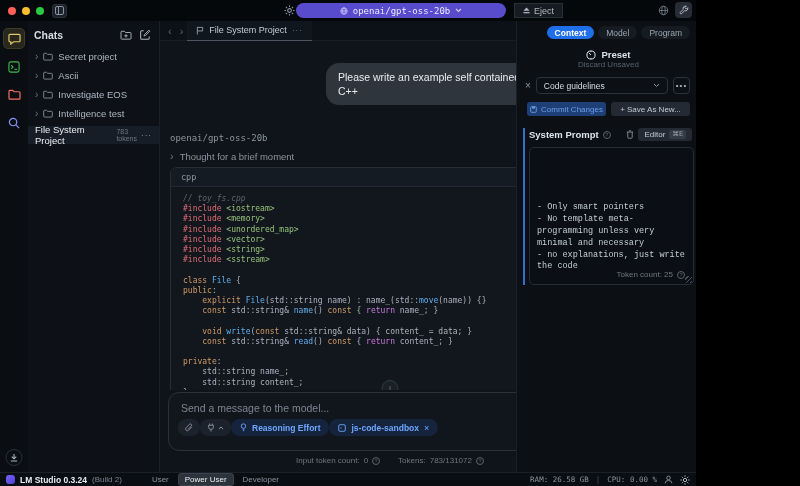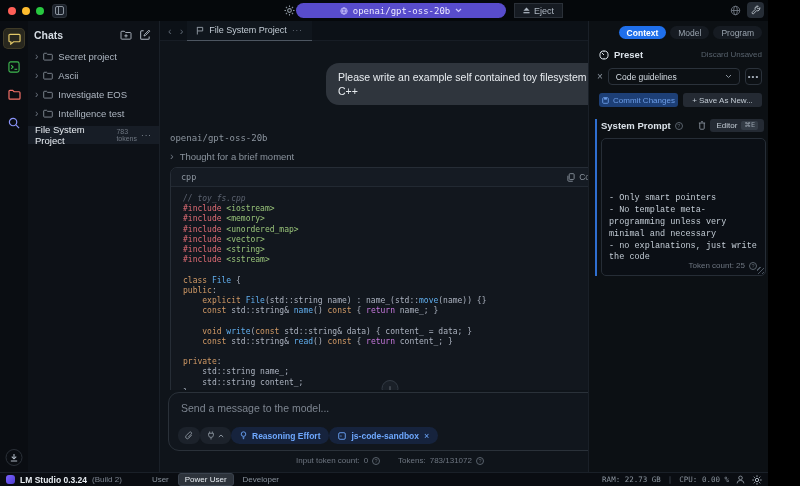--- a/index.html
+++ b/index.html
@@ -1,18 +1,18 @@
 <!DOCTYPE html>
 <html><head>
 <meta charset="utf-8">
 <style>
   * { margin:0; padding:0; box-sizing:border-box; }
   html,body { background:#000; }
   body { font-family:"Liberation Sans", sans-serif; }
-  #root { position:relative; width:768px; height:486px; background:#4c1d95; overflow:hidden; color:#c9d1d9; }
+  #root { position:relative; width:696px; height:486px; background:#4c1d95; overflow:hidden; color:#c9d1d9; }
 
   
   .topbar { position:absolute; top:0; left:0; right:0; height:21px; background:#05080b; display:flex; align-items:center; z-index:5; }
   .lights { display:flex; gap:6px; margin-left:8px; }
   .light { width:8px; height:8px; border-radius:50%; }
   .light.red{background:#ff5f57;} .light.yellow{background:#febc2e;} .light.green{background:#28c840;}
   .winbtn { margin-left:8px; width:15px; height:14px; border-radius:3px; background:#1b212a; border:1px solid #2a3038; display:flex; align-items:center; justify-content:center; }
   .top-gear { position:absolute; left:282px; top:3px; width:14px; height:14px; display:flex; align-items:center; justify-content:center; }
   .model-pill { position:absolute; left:296px; top:3px; width:210px; height:15px; background:#584ccc; border-radius:8px; display:flex; align-items:center; justify-content:center; gap:5px; color:#eceaff; font-size:9px; font-family:"DejaVu Sans Mono", monospace; }
   .eject-btn { position:absolute; left:514px; top:3px; height:15px; padding:0 8px; background:#161b22; border:1px solid #2a3038; border-radius:0; display:flex; align-items:center; gap:4px; color:#aeb7c2; font-size:9px; }
@@ -60,35 +60,35 @@
   .tok-str { color:#98c379; }
   .tok-k   { color:#d19a66; }
   .tok-fn  { color:#61afef; }
   .tok-kw2 { color:#c678dd; }
 
   .scroll-btn { position:absolute; top:339px; left:50%; transform:translateX(-50%); width:17px; height:17px; border-radius:50%; background:#1a2028; border:1px solid #323a44; color:#aeb7c2; display:flex; align-items:center; justify-content:center; font-size:10px; z-index:3; }
 
   .composer { position:absolute; left:8px; right:2px; top:371px; height:59px; border:1px solid #2a3139; border-radius:11px; background:#11161d; }
   .composer-input { display:block; width:100%; background:transparent; border:none; outline:none; resize:none; color:#e9edf1; font-size:10.5px; font-family:"Liberation Sans", sans-serif; padding:9px 12px 0 12px; height:28px; }
   .composer-input::placeholder { color:#7d8590; }
-  .composer-row { position:absolute; left:9px; right:9px; bottom:6px; display:flex; align-items:flex-start; }
+  .composer-row { position:absolute; left:9px; right:9px; bottom:14px; display:flex; align-items:flex-start; }
   .mini-btn { height:17px; border-radius:8px; background:#1c222b; display:flex; align-items:center; justify-content:center; padding:0 7px; gap:3px; }
   .pill { height:17px; border-radius:9px; background:#16233d; display:flex; align-items:center; gap:5px; padding:0 9px; color:#6ea8fe; font-size:8.5px; font-weight:bold; }
   .pill .x { color:#6ea8fe; font-weight:normal; font-size:9px; }
   .send-btn { margin-left:auto; width:17px; height:17px; border-radius:50%; background:#20262e; color:#8b949e; display:flex; align-items:center; justify-content:center; font-size:10px; }
   .token-line { position:absolute; left:0; right:0; top:435px; display:flex; justify-content:center; gap:18px; font-size:8px; color:#6e7681; }
   .tl-item { display:flex; align-items:center; gap:4px; }
   .qmark { display:inline-flex; width:8px; height:8px; border:1px solid #59626c; border-radius:50%; color:#59626c; font-size:5.5px; align-items:center; justify-content:center; }
 
   
   .rightpanel { position:absolute; top:21px; bottom:14px; right:0; width:180px; background:#0c1014; border-left:1px solid #1a2028; }
   .rp-tabs { display:flex; justify-content:flex-end; gap:4px; padding:5px 6px 0 0; }
   .rp-tab { height:13px; padding:0 8px; border-radius:7px; background:#161b22; color:#9aa4af; font-size:8.5px; display:flex; align-items:center; }
   .rp-tab.active { background:#1f6feb; color:#fff; font-weight:bold; }
-  .preset-row { display:flex; align-items:center; margin:10px 6px 0 10px; }
+  .preset-row { display:flex; align-items:center; margin:10px 6px 0 10px;flex-direction:column; }
   .preset-label { display:flex; align-items:center; gap:5px; font-size:9.5px; font-weight:bold; color:#dbe2e9; flex:1; }
   .discard { font-size:8px; color:#58626d; }
   .preset-select-row { display:flex; align-items:center; gap:5px; margin:8px 6px 0 8px; }
   .preset-x { color:#8b949e; font-size:10px; }
   .preset-select { flex:1; height:17px; border:1px solid #2b323b; border-radius:4px; display:flex; align-items:center; padding:0 7px; font-size:8.5px; color:#d5dce3; gap:16px; }
   .preset-select .val { flex:1; }
   .more-btn { width:17px; height:17px; border:1px solid #2b323b; border-radius:4px; display:flex; align-items:center; justify-content:center; color:#aeb7c2; font-size:8px; letter-spacing:1px; }
   .preset-btn-row { display:flex; gap:5px; margin:8px 6px 0 10px; }
   .commit-btn { flex:1; height:14px; border-radius:3px; background:#1d3f76; color:#6d9ee8; font-size:8px; display:flex; align-items:center; justify-content:center; gap:4px; }
   .savenew-btn { flex:1; height:14px; border-radius:3px; background:#242a33; color:#c3ccd5; font-size:8px; display:flex; align-items:center; justify-content:center; gap:3px; }
@@ -486,21 +486,21 @@
   <div class="statusbar">
     <span class="logo-dot"></span>
     <span class="app-title">LM Studio 0.3.24</span>
     <span class="app-build">(Build 2)</span>
     <span class="modes">
       <span class="mode">User</span>
       <span class="mode active">Power User</span>
       <span class="mode">Developer</span>
     </span>
     <span class="sb-right">
-      <span>RAM: 22.73 GB</span>
+      <span>RAM: 26.58 GB</span>
       <span class="sb-sep">|</span>
       <span>CPU: 0.00 %</span>
       <span>
         <svg width="9" height="9" viewBox="0 0 10 10">
             <circle cx="5" cy="3.2" r="2" fill="none" stroke="#8b949e" stroke-width="1"></circle>
             <path d="M1.2,9.3 a3.8,3.3 0 0 1 7.6,0" fill="none" stroke="#8b949e" stroke-width="1"></path>
           </svg>
       </span>
       <span>
         <svg width="10" height="10" viewBox="0 0 12 12">

